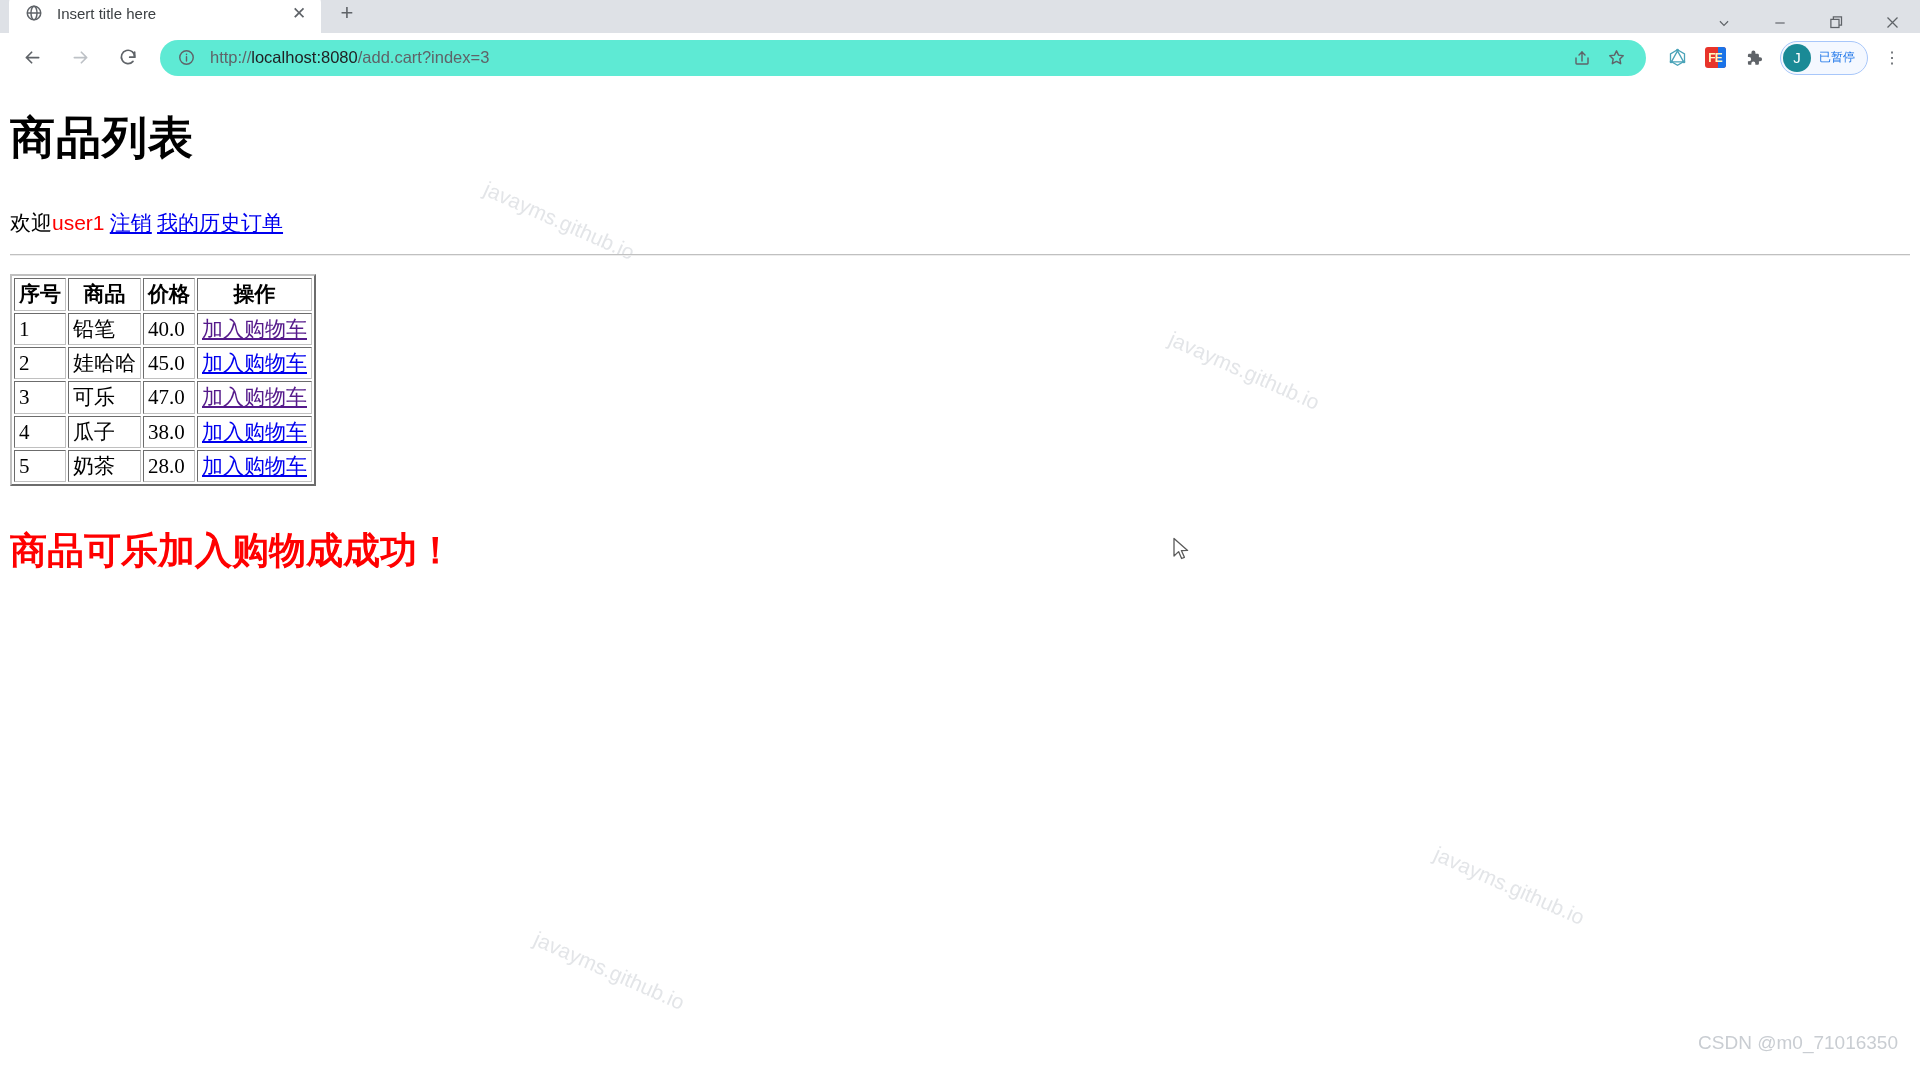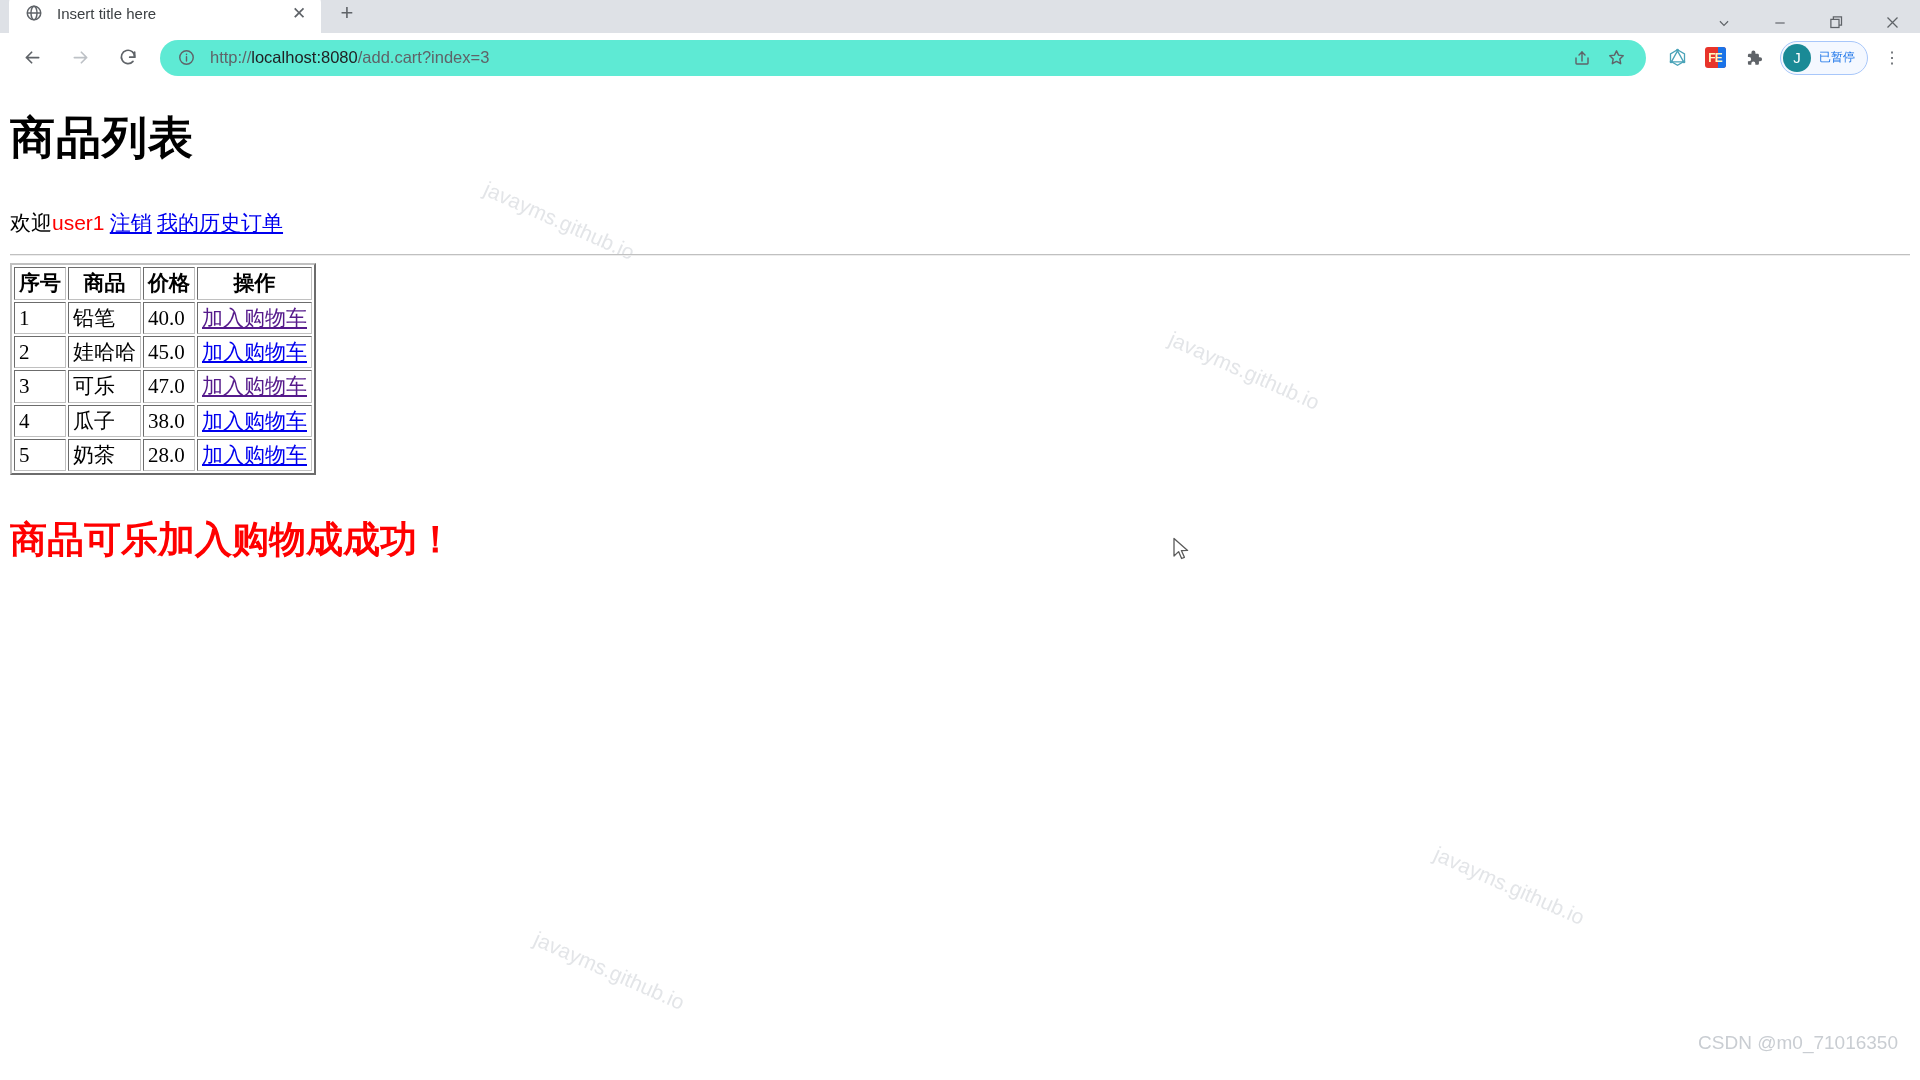--- a/index.html
+++ b/index.html
@@ -237,21 +237,21 @@
     border-top: 1px solid #c0c0c0;
     border-bottom: 1px solid #ededed;
     height: 2px;
     width: 100%;
   }
 
   table.goods {
     border-collapse: separate;
     border-spacing: 2px;
     border: 2px outset #c0c0c0;
-    margin-top: 7px;
+    margin-top: 18px;
     font-size: 21px;
     background: #ffffff;
   }
   table.goods th, table.goods td {
     border: 1.5px inset #c0c0c0;
     padding: 1px 4px;
     font-weight: normal;
     text-align: left;
     line-height: 1.35;
     white-space: nowrap;

